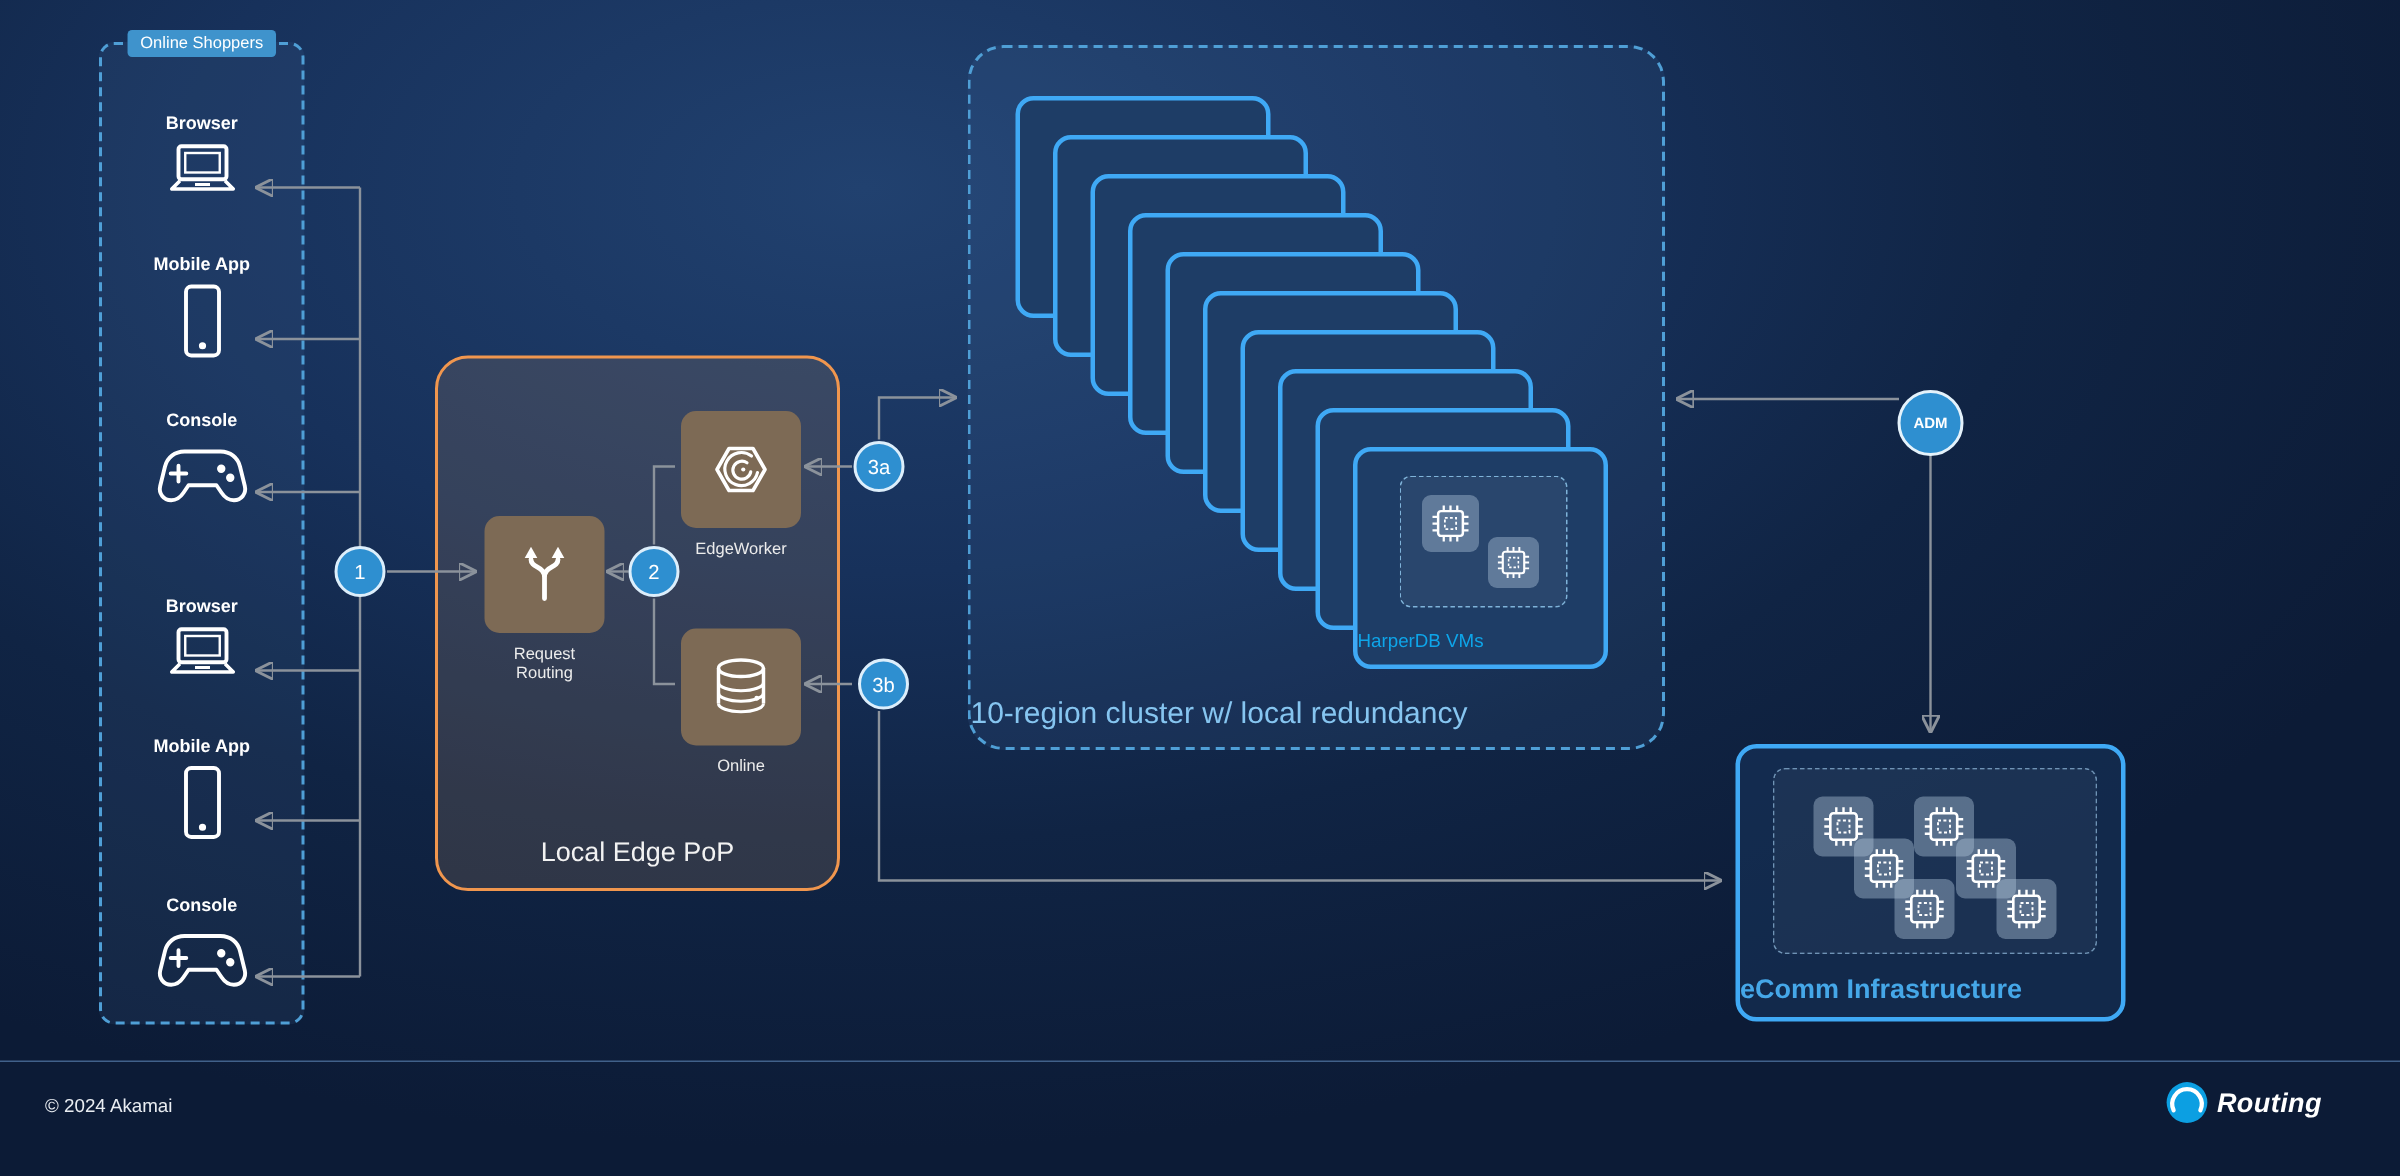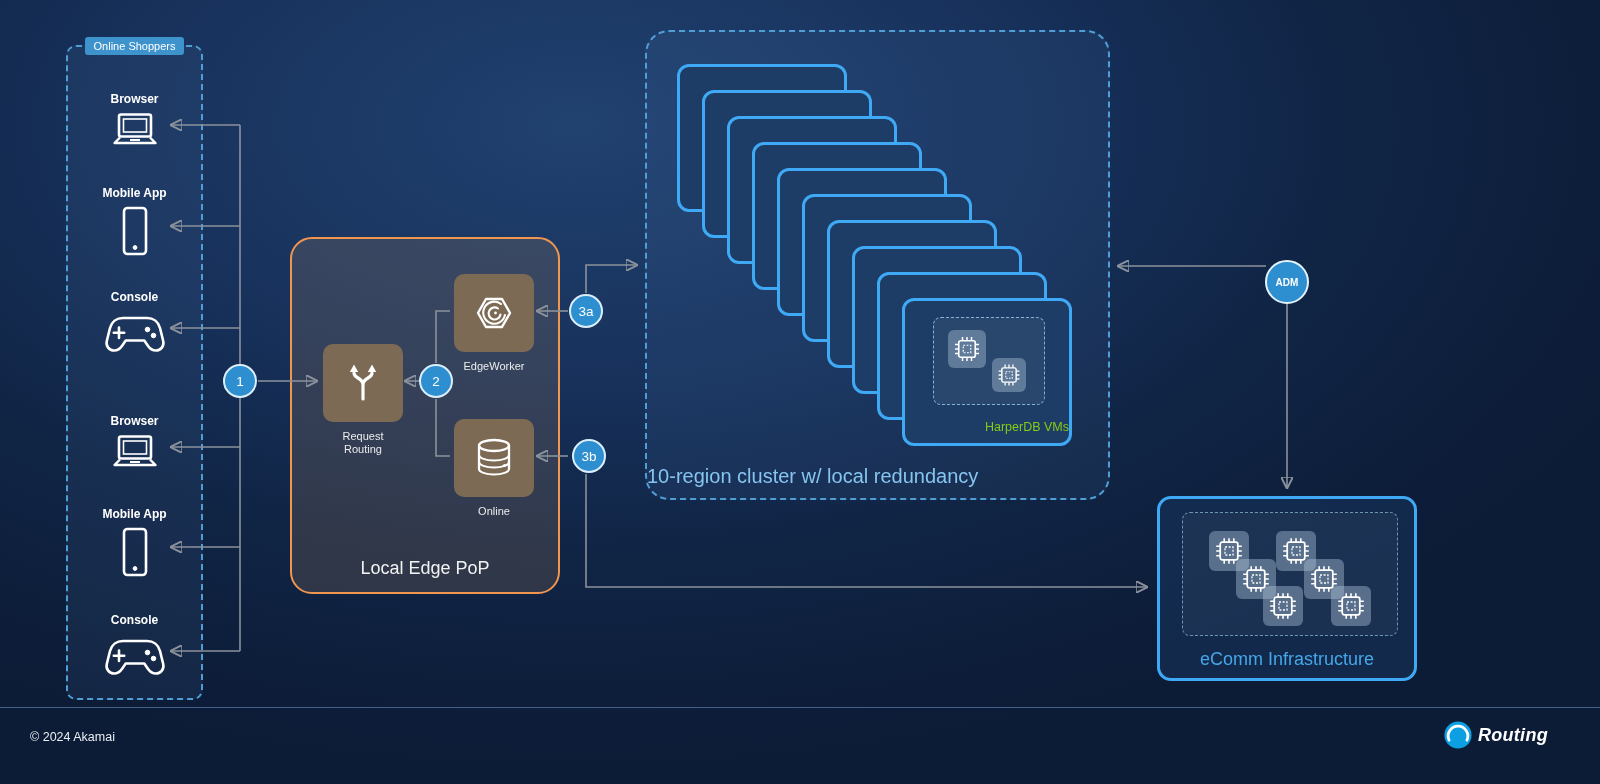--- a/index.html
+++ b/index.html
@@ -5,21 +5,21 @@
   *{margin:0;padding:0;box-sizing:border-box}
   html,body{width:1600px;height:784px;overflow:hidden}
   body{font-family:"Liberation Sans",sans-serif;color:#fff;background:#0c1830}
   .canvas{position:relative;width:1600px;height:784px;
     background:radial-gradient(1150px 640px at 36% 16%, #21416f 0%, #17315b 40%, #102444 68%, #0c1b36 100%);}
   svg{display:block}
   
   .connectors{position:absolute;inset:0;z-index:3;pointer-events:none}
   .connectors path{fill:none;stroke:#8b929b;stroke-width:1.6px}
   
-  .panel-shoppers{position:absolute;left:66px;top:45px;width:137px;height:655px;
+  .panel-shoppers{position:absolute;left:66px;top:28px;width:137px;height:655px;
     border:2px dashed #4f9fd6;border-radius:10px;background:rgba(80,125,175,0.12);z-index:2}
   .shoppers-tab{position:absolute;top:-10px;left:50%;transform:translateX(-50%);
     background:#3f93cc;color:#fff;font-size:11px;padding:3px 9px;border-radius:3px;white-space:nowrap}
   .device{position:absolute;left:0;width:100%;display:flex;flex-direction:column;align-items:center;gap:6px}
   .device-label{font-size:12px;font-weight:bold;line-height:14px}
   .device-icon{stroke:#fff;fill:none}
   
   .edge-pop{position:absolute;left:290px;top:237px;width:270px;height:357px;
     border:2.5px solid #f0964e;border-radius:22px;background:rgba(165,128,96,0.22);z-index:2}
   .node{position:absolute;width:80px;height:78px;background:#7d6a55;border-radius:10px;
@@ -31,33 +31,33 @@
     border:2px solid #dceefb;display:flex;align-items:center;justify-content:center;
     font-weight:normal;font-size:13.5px;z-index:5}
   
   .cluster{position:absolute;left:645px;top:30px;width:465px;height:470px;
     border:2px dashed #4f9fd6;border-radius:24px;background:rgba(90,140,200,0.10);z-index:2}
   .vm-card{position:absolute;width:170px;height:148px;background:#1e3d66;
     border:3px solid #3fa9f5;border-radius:12px}
   .cluster-label{position:absolute;bottom:10px;width:100%;text-align:left;color:#86c5f0;font-size:20px}
   .vm-inner{position:absolute;left:28px;top:16px;width:112px;height:88px;
     border:1.5px dashed #7fb3d9;border-radius:8px;background:rgba(255,255,255,0.05)}
-  .vm-card-label{position:absolute;bottom:9px;width:100%;text-align:right;color:#84cc16;font-size:12.5px}
+  .vm-card-label{position:absolute;bottom:9px;width:100%;text-align:left;color:#0ea5e9;font-size:12.5px}
   .chip-tile{position:absolute;background:rgba(175,196,216,0.42);border-radius:6px;padding:4px}
   .chip-tile svg{width:100%;height:100%}
   
   .adm{position:absolute;left:1265px;top:260px;width:44px;height:44px;border-radius:50%;
     background:#2e8fd0;border:2.5px solid #e4f2fb;display:flex;align-items:center;justify-content:center;
     font-weight:bold;font-size:10px;z-index:5}
   
   .ecomm{position:absolute;left:1157px;top:496px;width:260px;height:185px;
     border:3px solid #3fa9f5;border-radius:14px;background:rgba(24,52,92,0.55);z-index:2}
   .ecomm-inner{position:absolute;left:22px;top:13px;width:216px;height:124px;
     border:1.5px dashed #6f93b5;border-radius:8px;background:rgba(255,255,255,0.04)}
-  .ecomm-label{position:absolute;bottom:8px;width:100%;text-align:center;color:#45a7e8;font-weight:normal;font-size:18px}
+  .ecomm-label{position:absolute;bottom:8px;width:100%;text-align:left;color:#45a7e8;font-weight:bold;font-size:18px}
   
   .footer-line{position:absolute;left:0;right:0;top:707px;border-top:1px solid #41618a;z-index:2}
   .copyright{position:absolute;left:30px;top:730px;font-size:12.5px;color:#e9edf2;z-index:2}
   .brand{position:absolute;right:52px;top:720px;display:flex;align-items:center;gap:5px;z-index:2}
   .brand-text{font-size:18px;font-weight:bold;font-style:italic;letter-spacing:0.3px}
 </style>
 </head>
 <body>
 
 <svg width="0" height="0" style="position:absolute" aria-hidden="true">

